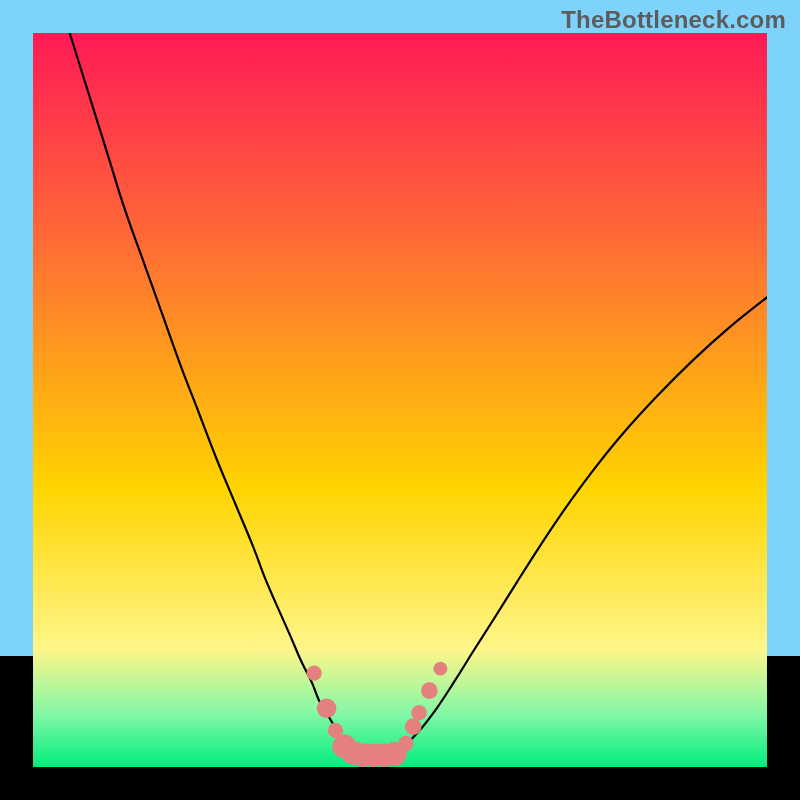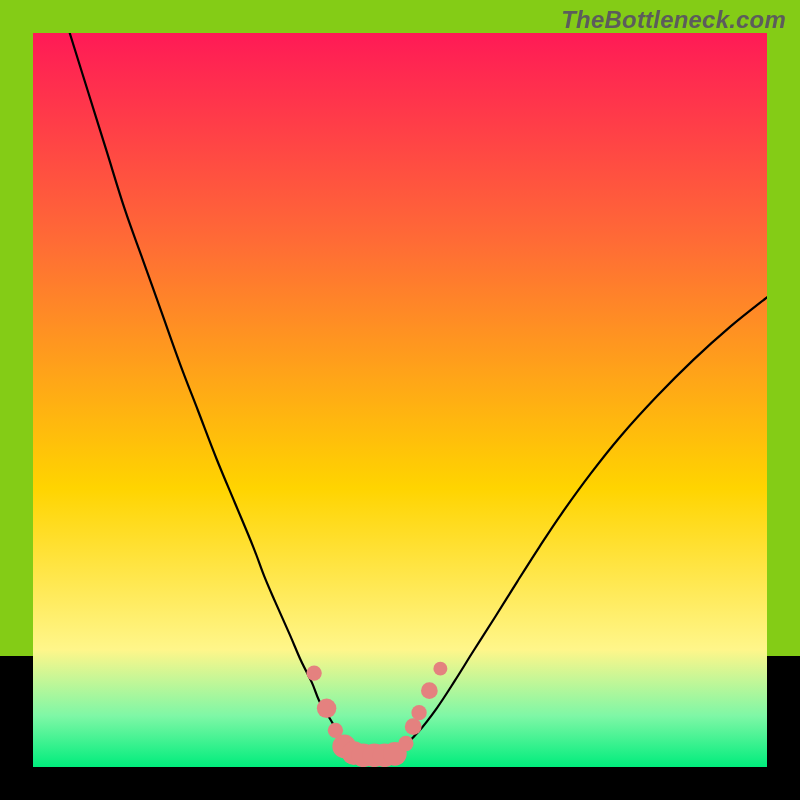--- a/index.html
+++ b/index.html
@@ -1,22 +1,21 @@
 <!DOCTYPE html>
 <html><head>
 <meta charset="utf-8">
 <style>
   * { margin: 0; padding: 0; box-sizing: border-box; }
   html, body { width: 800px; height: 800px; overflow: hidden; background: #000; }
   .frame {
     position: relative;
     width: 800px;
     height: 656px;
-    background: #84cc16;
-    font-style: italic;
+    background: #7dd3fc;
   }
   .watermark {
     position: absolute;
     top: 6px;
     right: 14px;
     font-family: Arial, Helvetica, sans-serif;
     font-size: 24px;
     font-weight: 600;
     color: #5c5c5c;
     letter-spacing: 0.2px;

